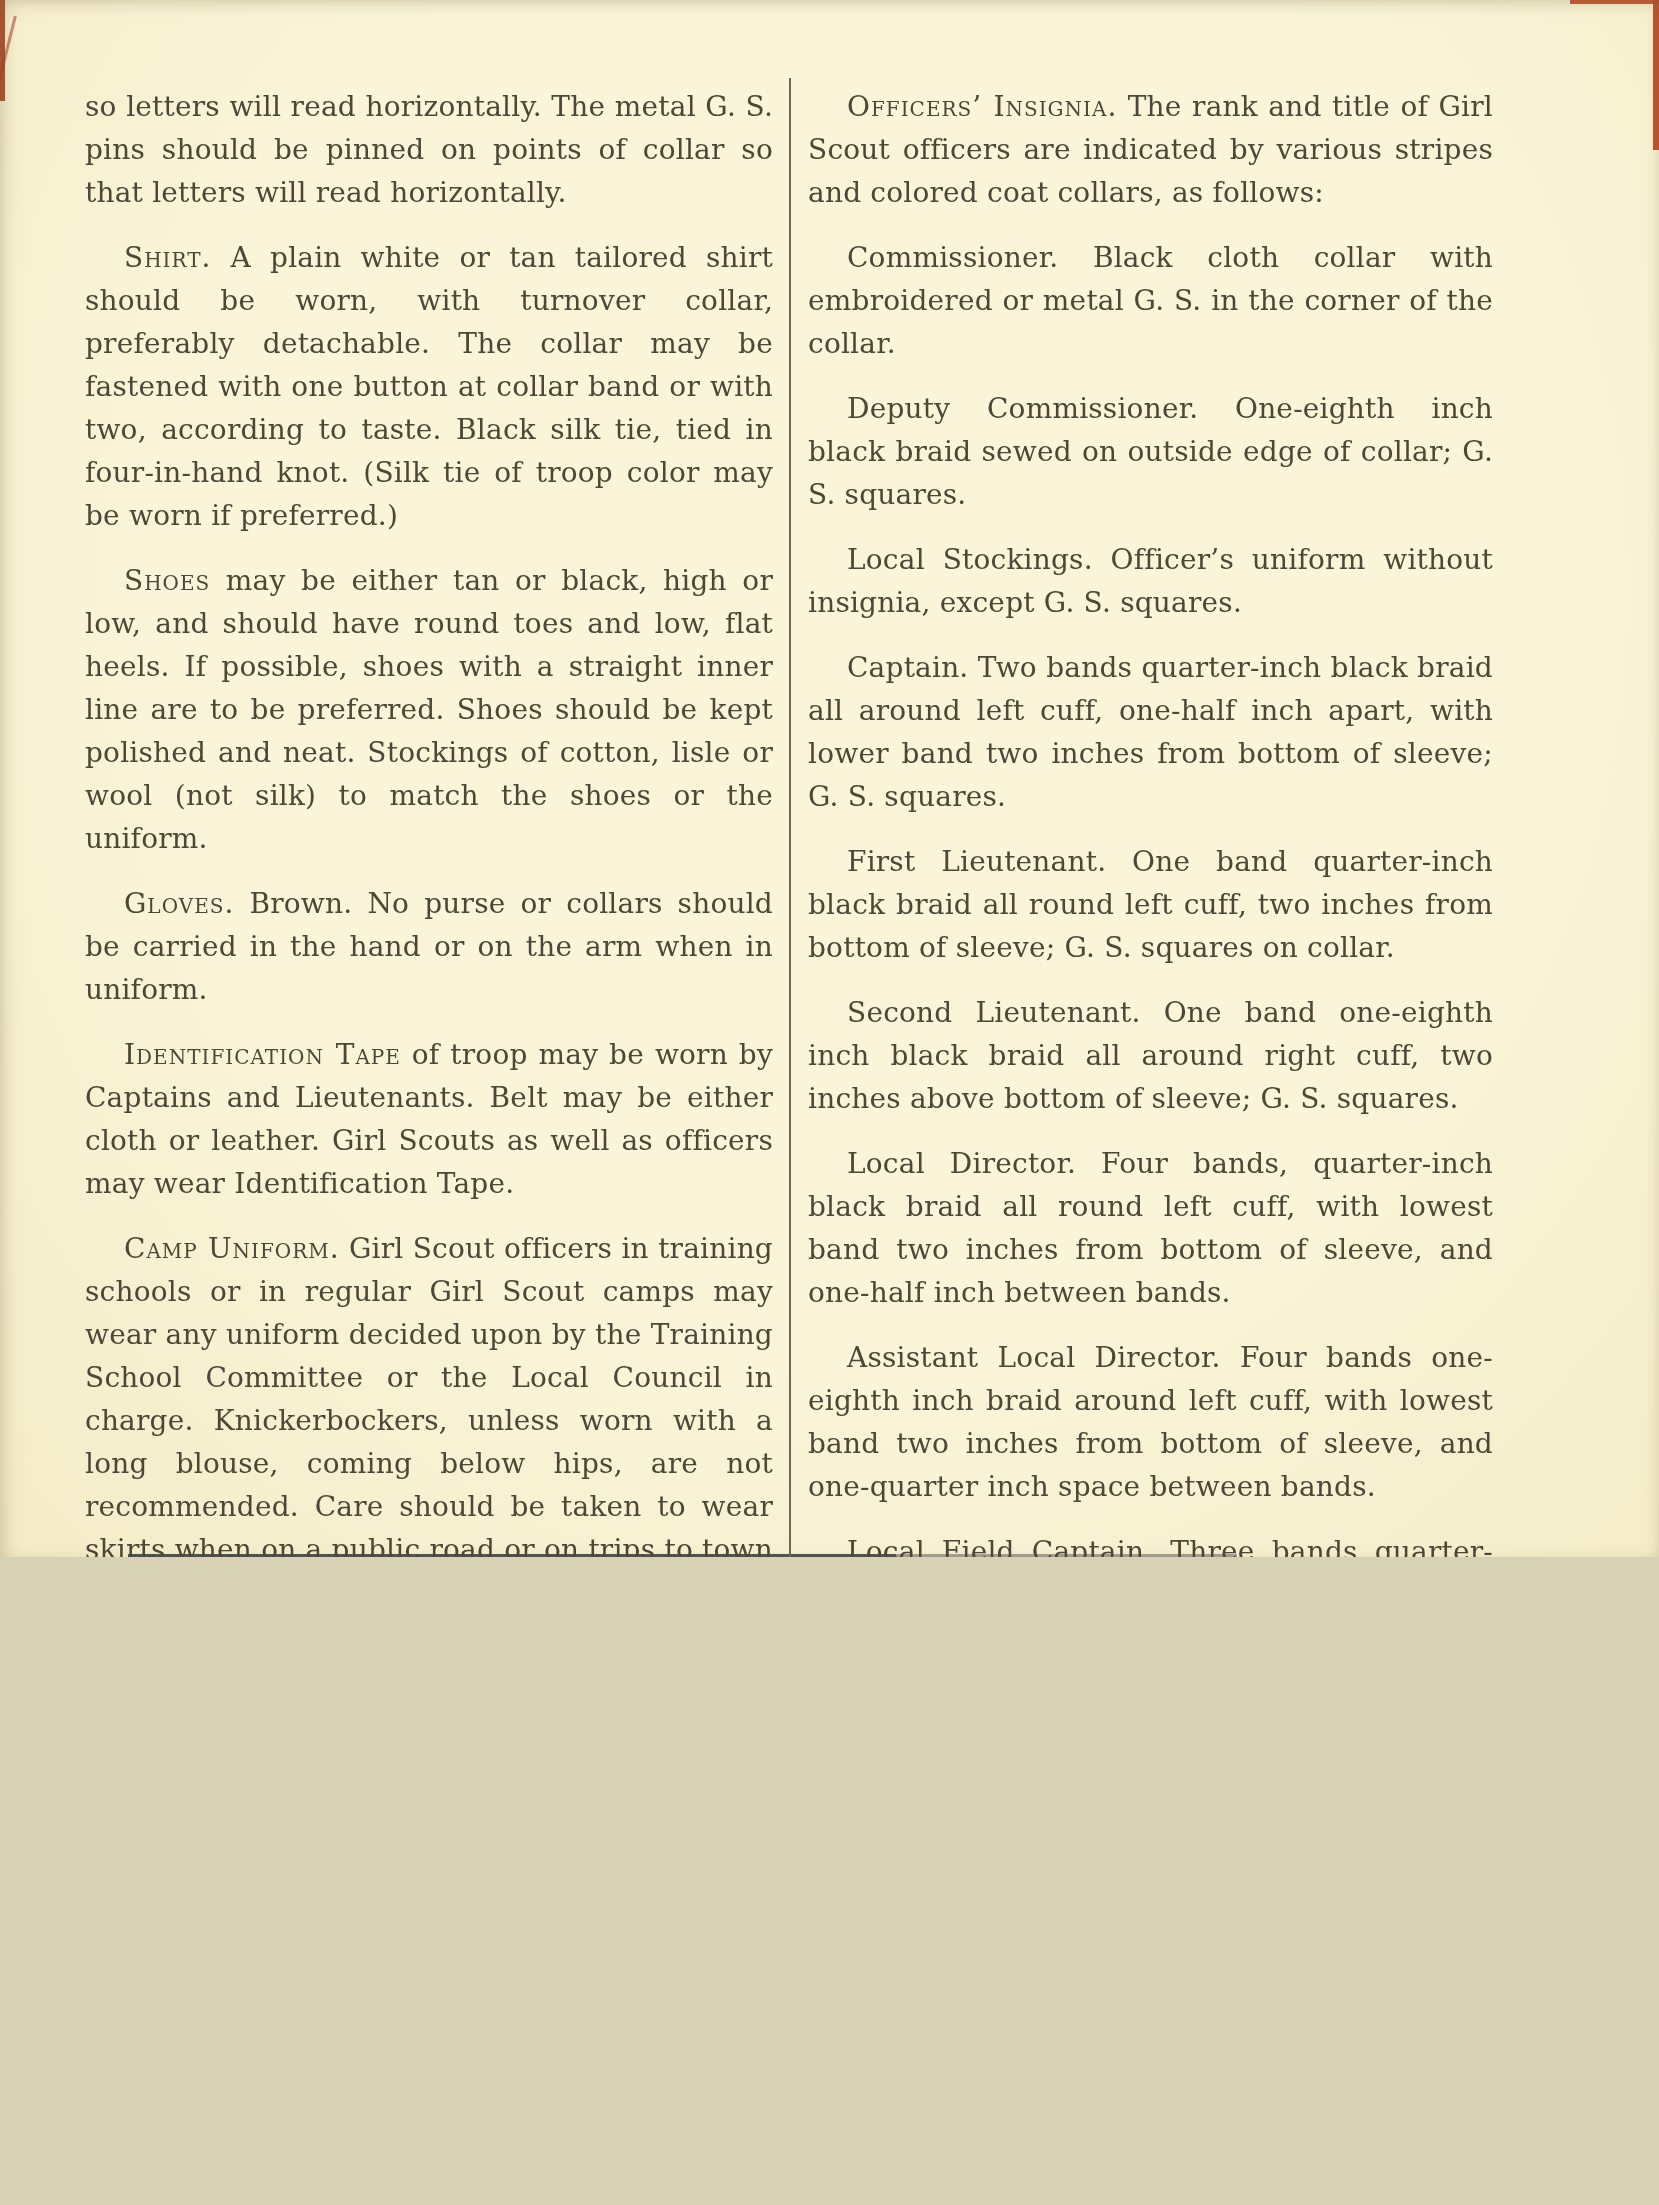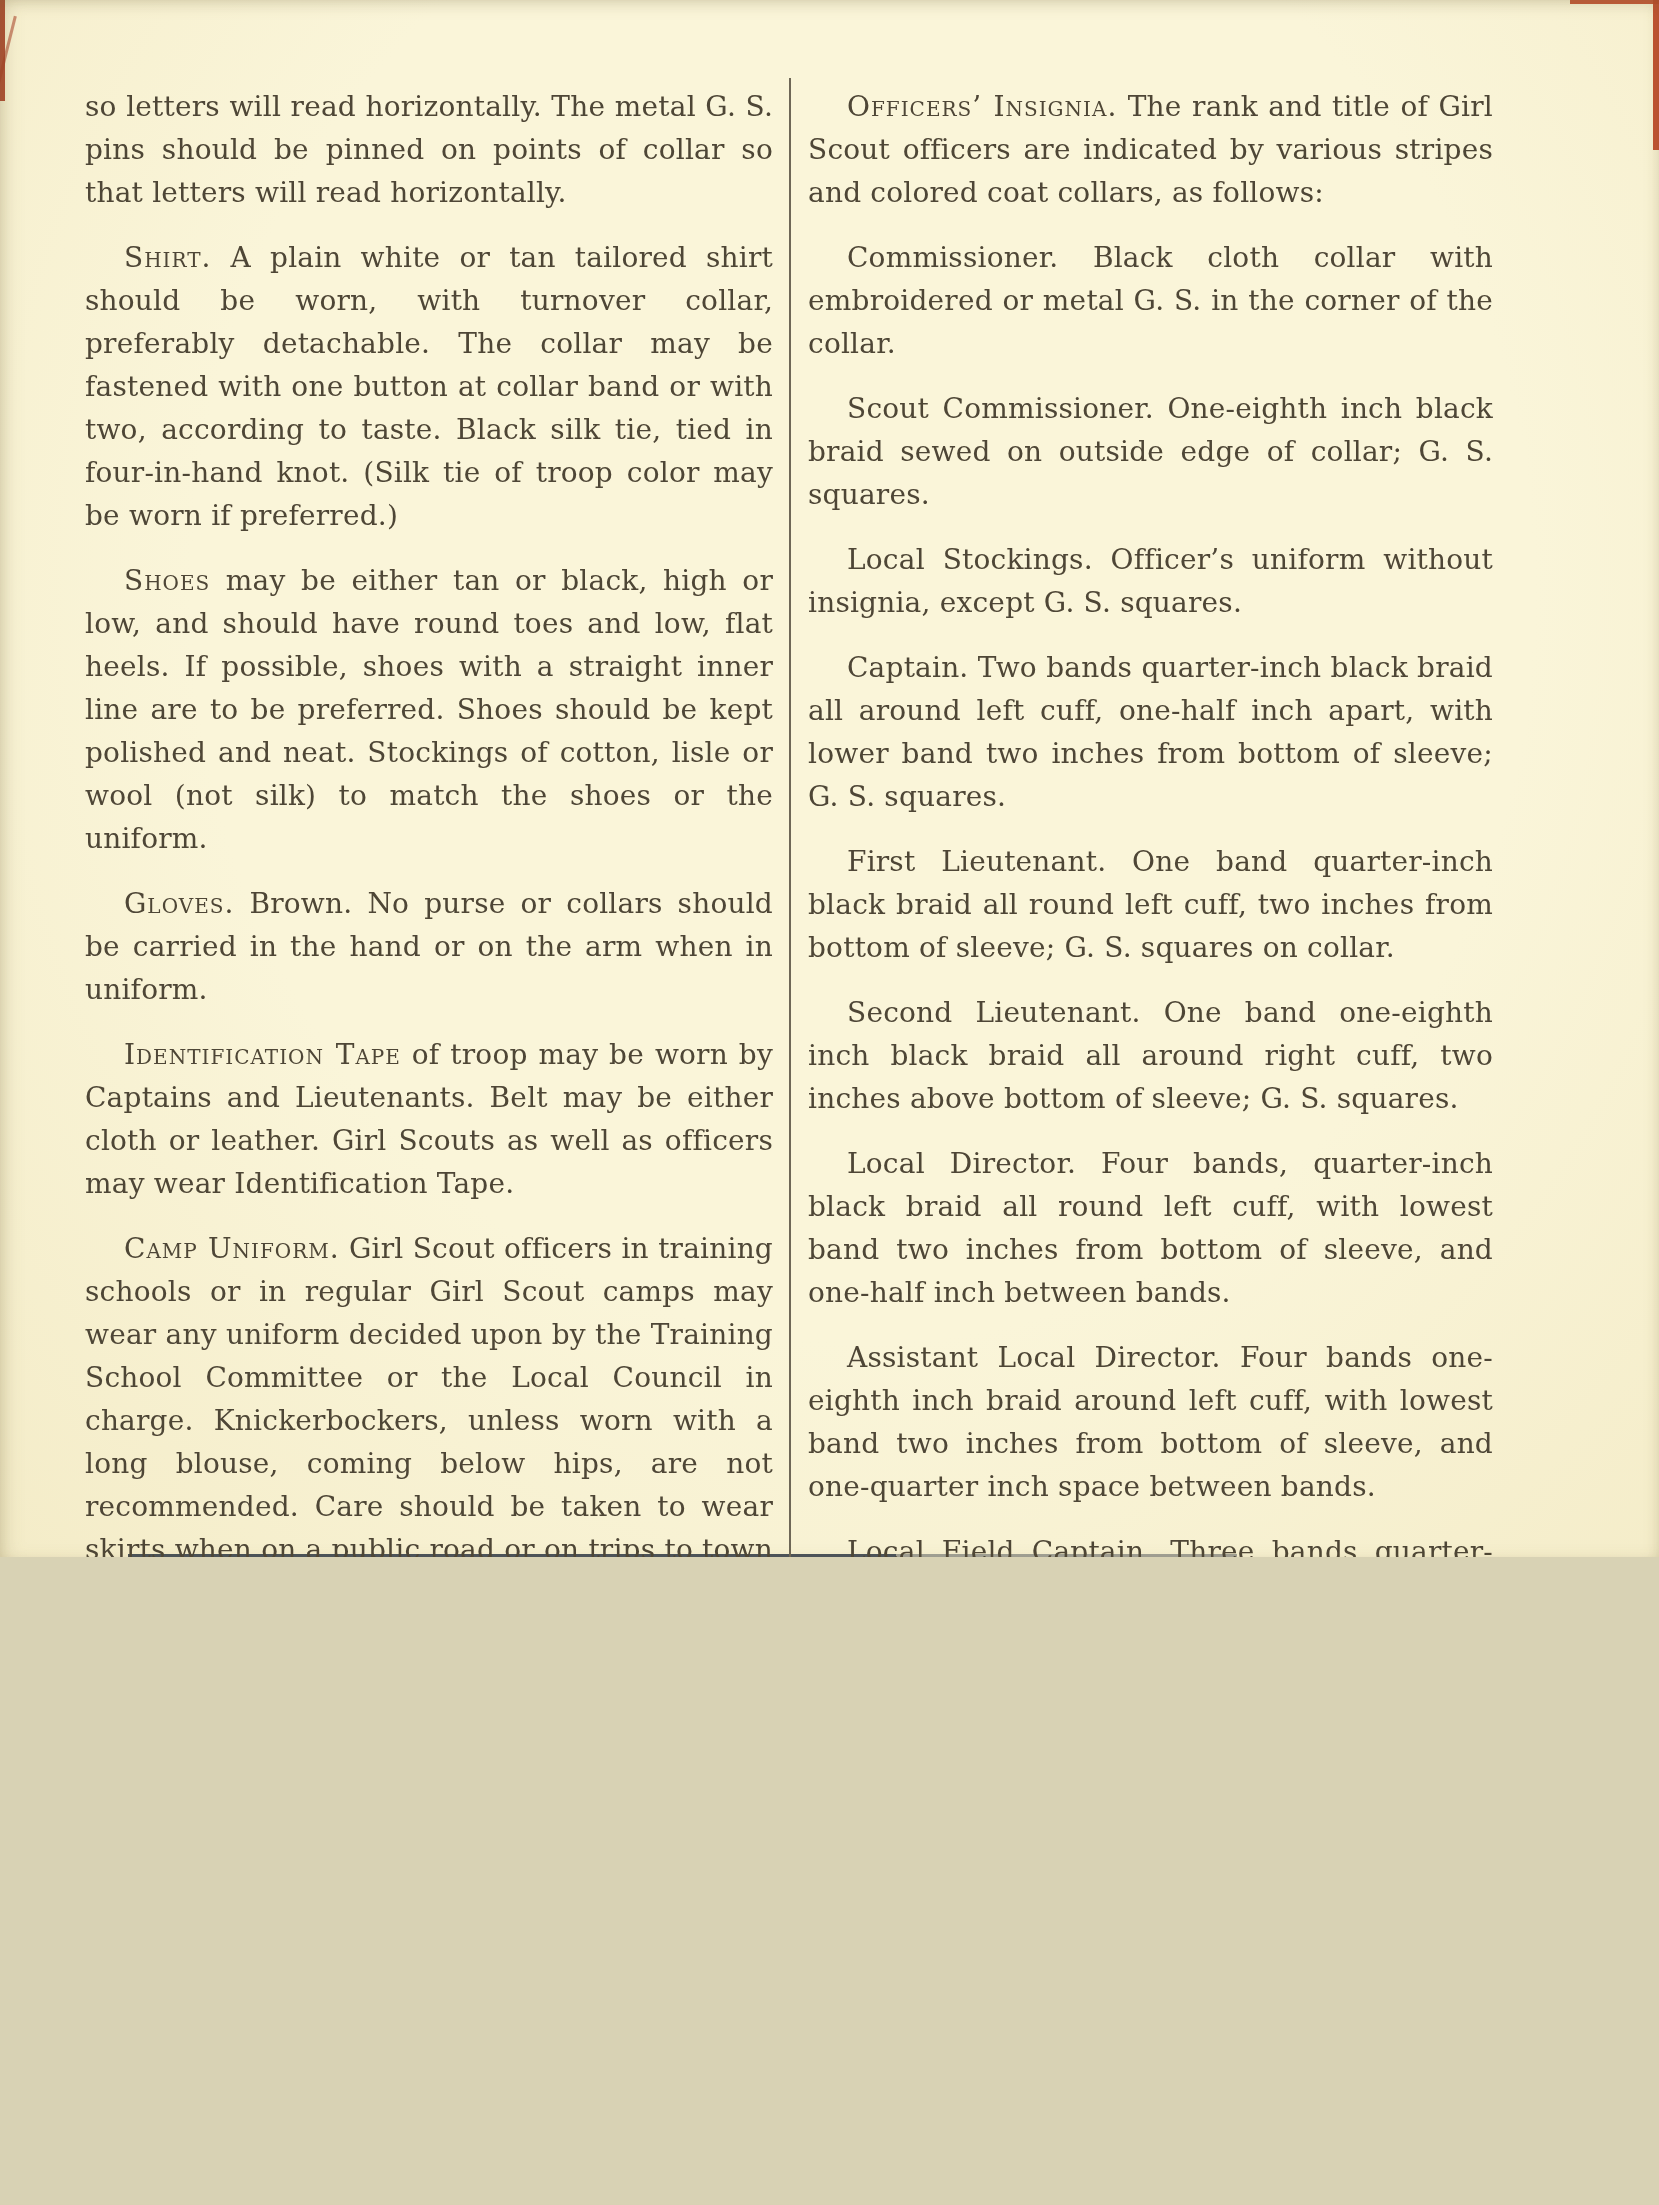--- a/index.html
+++ b/index.html
@@ -134,21 +134,21 @@
     <p class="para indent"><span class="seg-sc">Identification Tape</span><span class="seg-roman"> of troop may be worn by Captains and Lieutenants. </span><span class="seg-italic">Belt</span><span class="seg-roman"> may be either cloth or leather. Girl Scouts as well as officers may wear Identification Tape.</span></p>
 
     <p class="para indent"><span class="seg-sc">Camp Uniform.</span><span class="seg-roman"> Girl Scout officers in training schools or in regular Girl Scout camps may wear any uniform decided upon by the Training School Committee or the Local Council in charge. Knickerbockers, unless worn with a long blouse, coming below hips, are not recommended. Care should be taken to wear skirts when on a public road or on trips to town or village. Many leaders are wearing the Girl Scout long coat uniform with bloomers or knickers for camp. Bloomers and middies of official Girl Scout khaki are carried by National Headquarters and are the official Girl Scout camp uniform.</span></p>
   </div>
 
   <div class="col col-right">
     <p class="para indent"><span class="seg-sc">Officers’ Insignia.</span><span class="seg-roman"> The rank and title of Girl Scout officers are indicated by various stripes and colored coat collars, as follows:</span></p>
 
     <p class="para indent"><span class="seg-italic">Commissioner.</span><span class="seg-roman"> Black cloth collar with embroidered or metal G. S. in the corner of the collar.</span></p>
 
-    <p class="para indent"><span class="seg-italic">Scout Commissioner.</span><span class="seg-roman"> One-eighth inch black braid sewed on outside edge of collar; G. S. squares.</span></p>
+    <p class="para indent"><span class="seg-italic">Deputy Commissioner.</span><span class="seg-roman"> One-eighth inch black braid sewed on outside edge of collar; G. S. squares.</span></p>
 
     <p class="para indent"><span class="seg-italic">Local Stockings.</span><span class="seg-roman"> Officer’s uniform without insignia, except G. S. squares.</span></p>
 
     <p class="para indent"><span class="seg-italic">Captain.</span><span class="seg-roman"> Two bands quarter-inch black braid all around left cuff, one-half inch apart, with lower band two inches from bottom of sleeve; G. S. squares.</span></p>
 
     <p class="para indent"><span class="seg-italic">First Lieutenant.</span><span class="seg-roman"> One band quarter-inch black braid all round left cuff, two inches from bottom of sleeve; G. S. squares on collar.</span></p>
 
     <p class="para indent"><span class="seg-italic">Second Lieutenant.</span><span class="seg-roman"> One band one-eighth inch black braid all around right cuff, two inches above bottom of sleeve; G. S. squares.</span></p>
 
     <p class="para indent"><span class="seg-italic">Local Director.</span><span class="seg-roman"> Four bands, quarter-inch black braid all round left cuff, with lowest band two inches from bottom of sleeve, and one-half inch between bands.</span></p>

